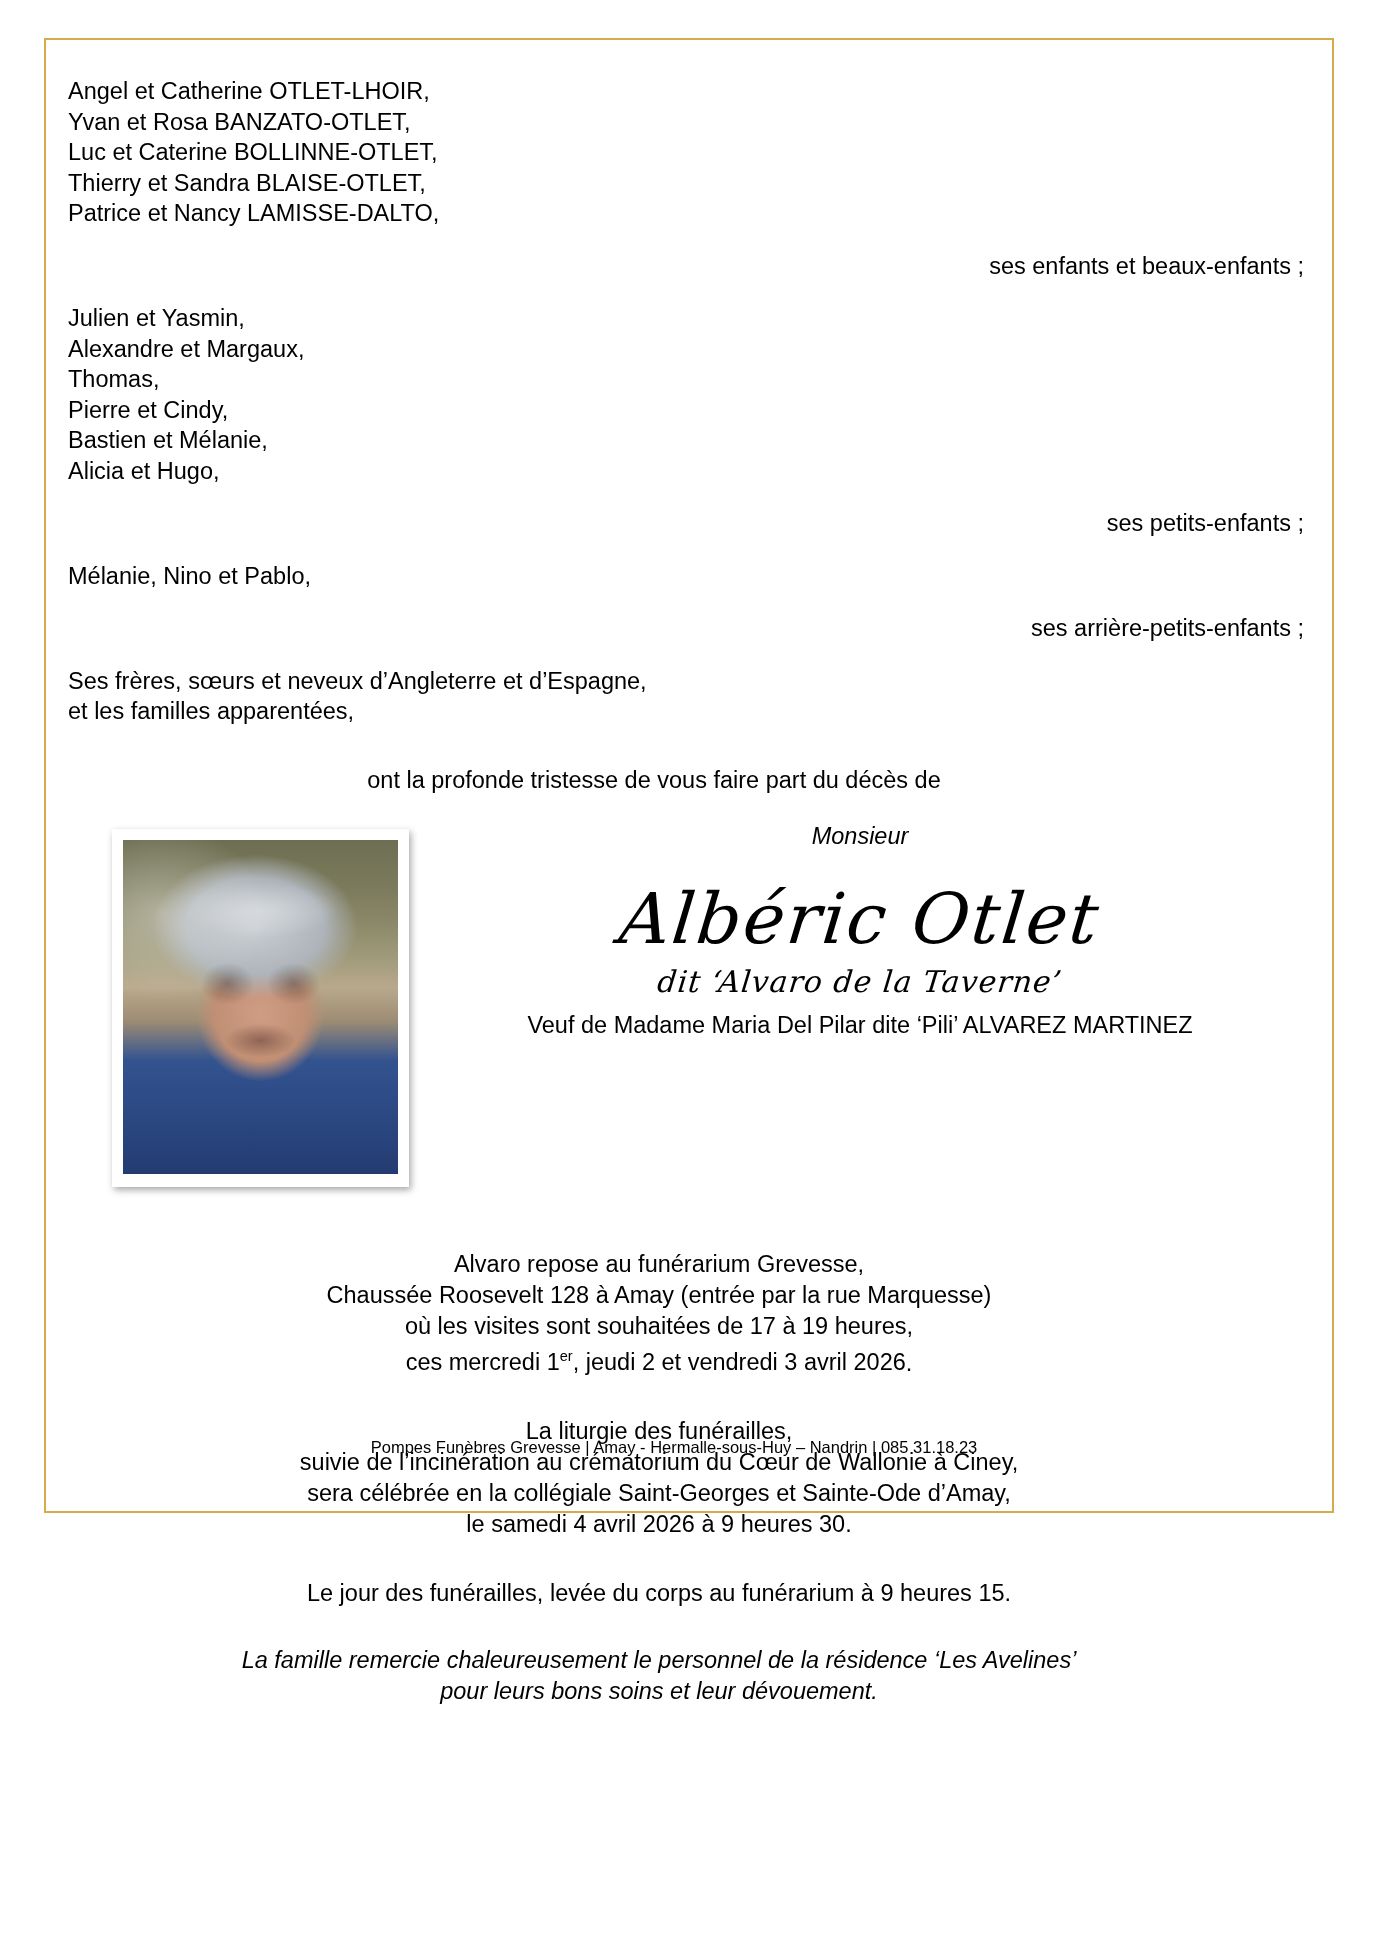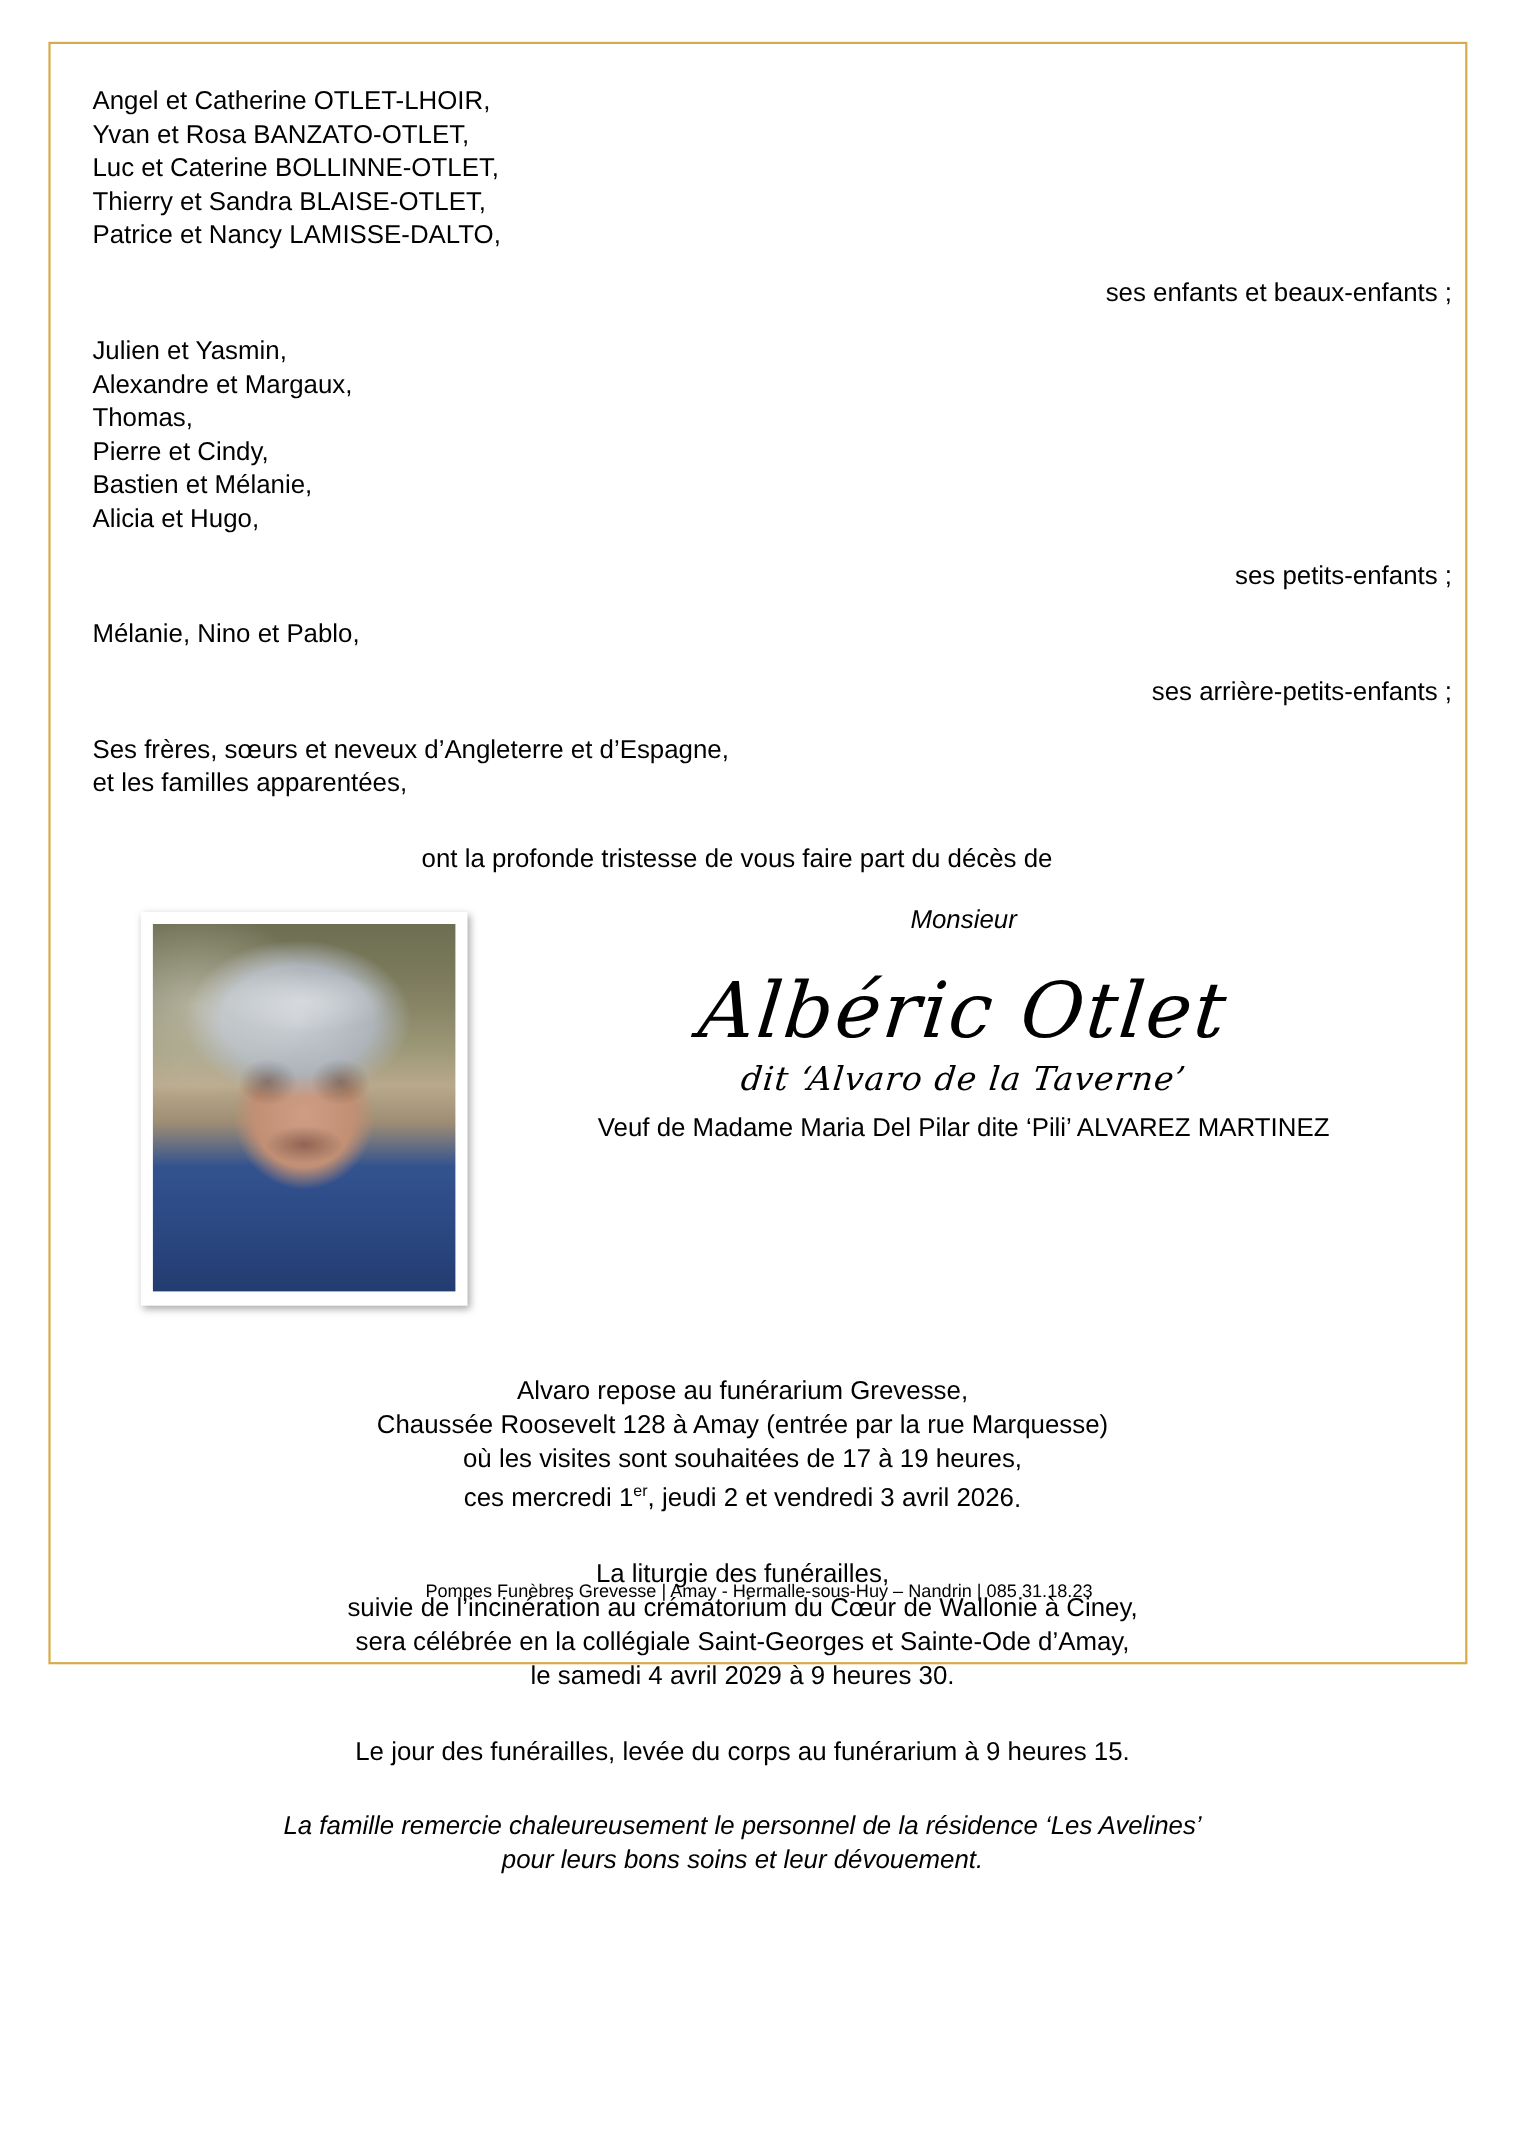--- a/index.html
+++ b/index.html
@@ -21,21 +21,21 @@
     left: 44px;
     top: 38px;
     width: 1290px;
     height: 1475px;
     border: 2px solid #d8ab4a;
     box-sizing: border-box;
   }
 
   .content {
     position: absolute;
-    left: 60px;
+    left: 44px;
     top: 38px;
     width: 1290px;
     height: 1511px;
     box-sizing: border-box;
     padding: 38px 24px 0 24px;
   }
 
   .fam-line {
     font-size: 23.5px;
     line-height: 30.5px;
@@ -230,21 +230,21 @@
     <div><b>Alvaro repose au funérarium Grevesse</b><span>,</span></div>
     <div>Chaussée Roosevelt 128 à Amay (entrée par la rue Marquesse)</div>
     <div><span>où </span><b>les visites sont souhaitées de 17 à 19 heures,</b></div>
     <div><b><span>ces mercredi 1</span><sup>er</sup><span>, jeudi 2 et vendredi 3 avril 2026</span></b><span>.</span></div>
   </div>
 
   <div class="block b3">
     <div><b>La liturgie des funérailles,</b></div>
     <div>suivie de l’incinération au crématorium du Cœur de Wallonie à Ciney,</div>
     <div>sera célébrée en la collégiale Saint-Georges et Sainte-Ode d’Amay,</div>
-    <div><b>le samedi 4 avril 2029 à 9 heures 30.</b></div>
+    <div><b>le samedi 4 avril 2026 à 9 heures 30.</b></div>
   </div>
 
   <div class="block b3">
     <div><span>Le jour des funérailles, </span><b>levée du corps au funérarium à 9 heures 15.</b></div>
   </div>
 
   <div class="block b4">
     <div>La famille remercie chaleureusement le personnel de la résidence ‘Les Avelines’</div>
     <div>pour leurs bons soins et leur dévouement.</div>
   </div>

